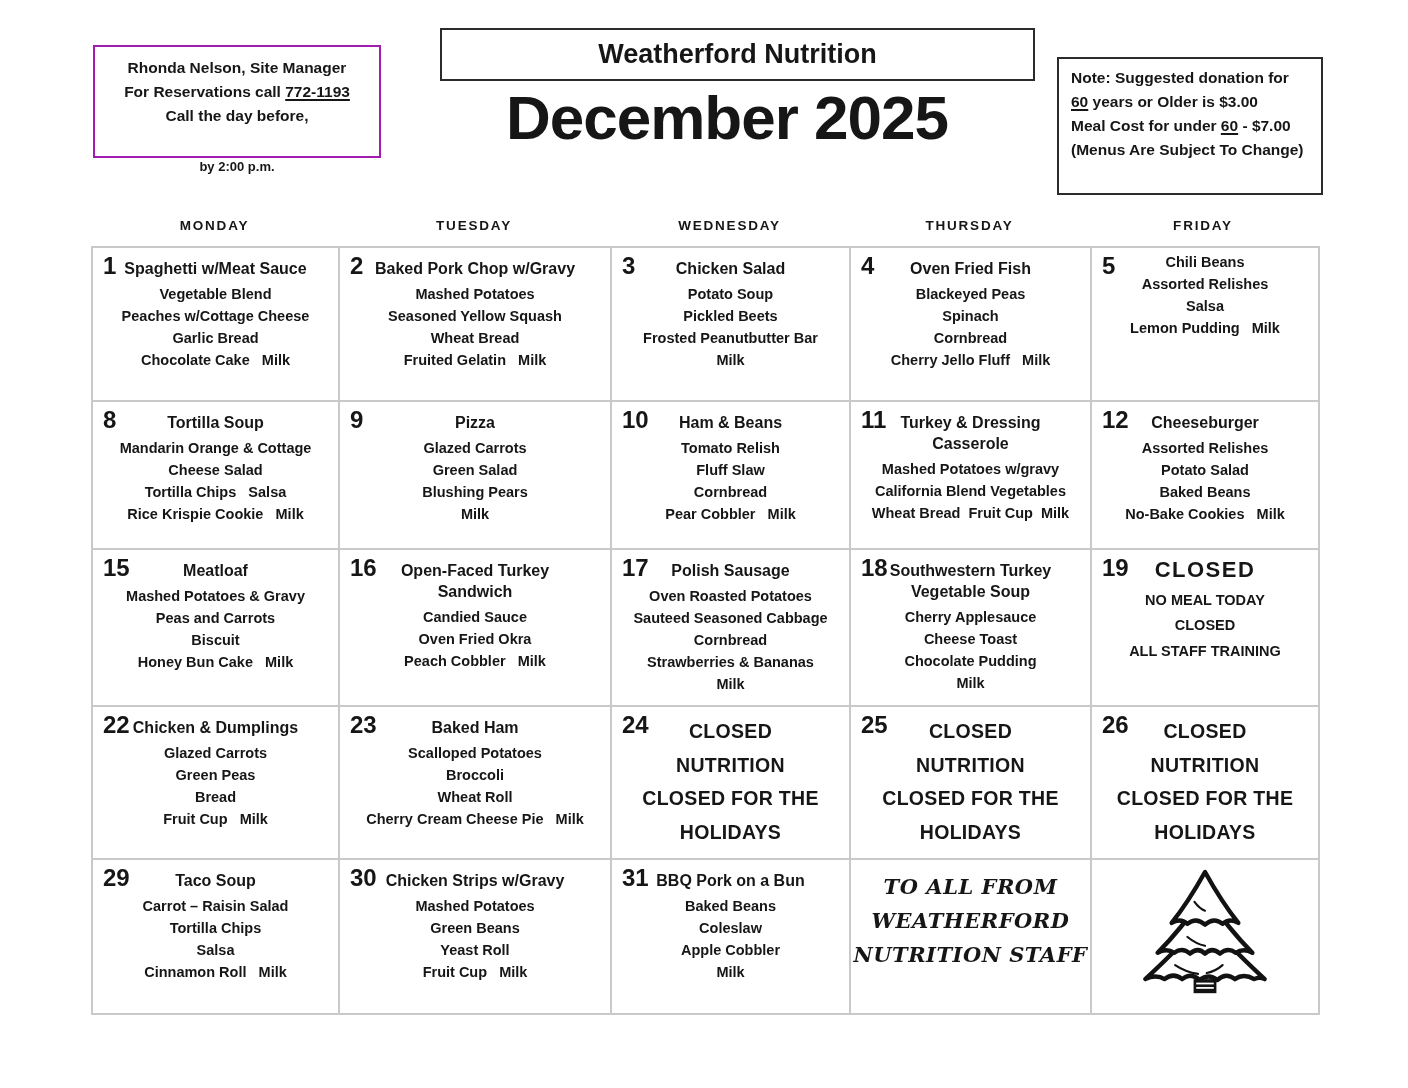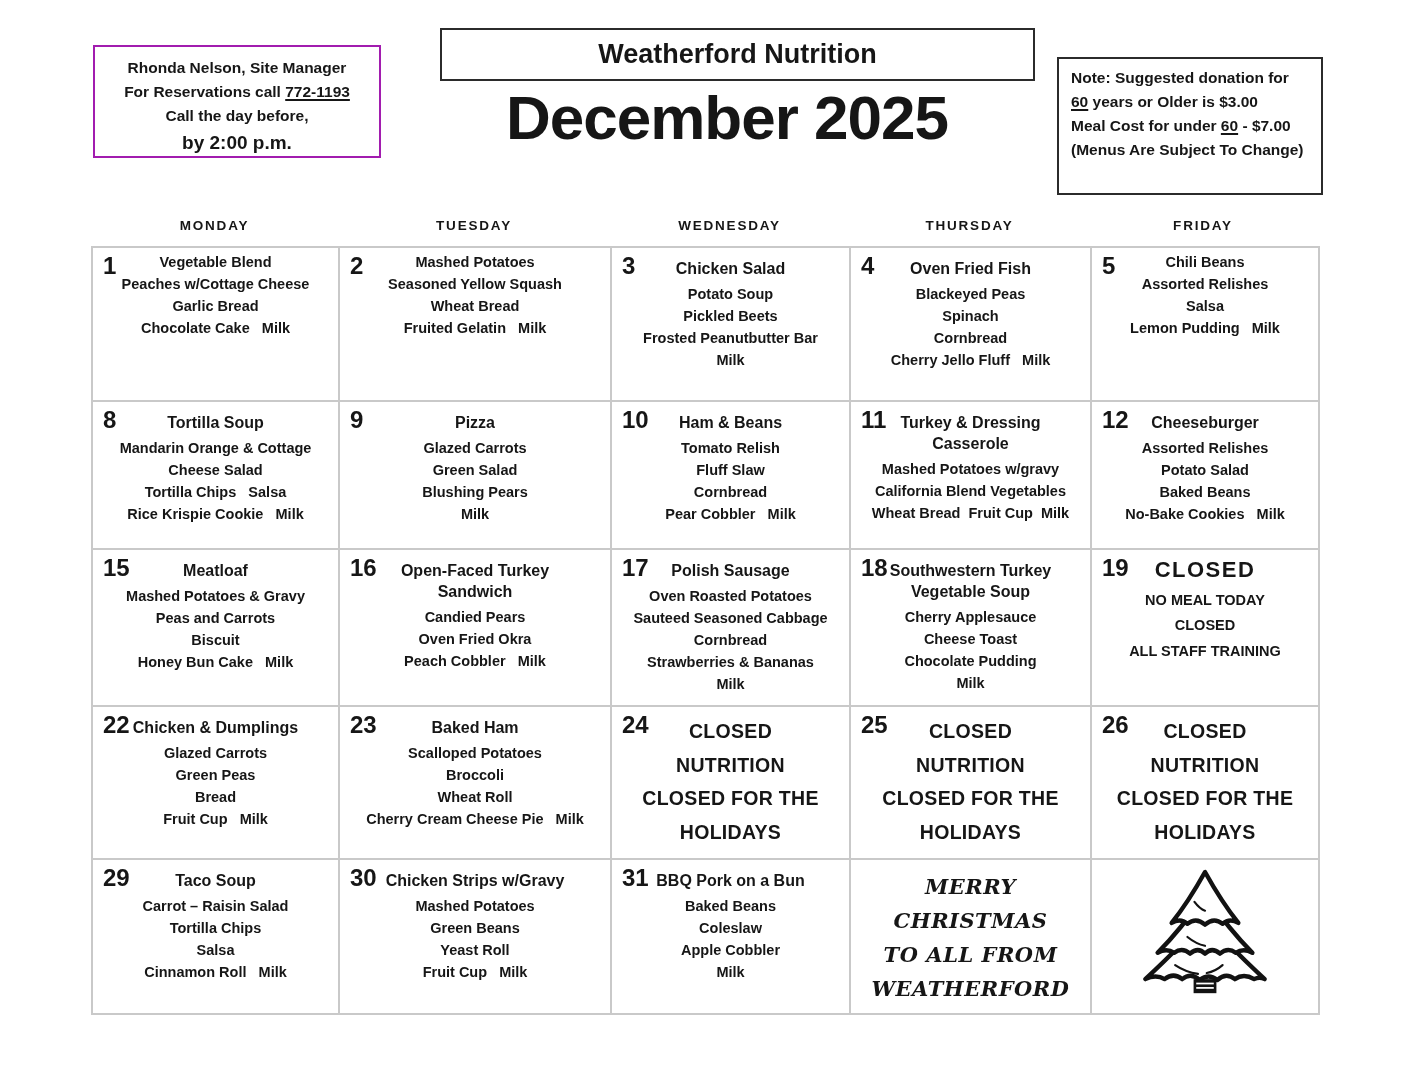--- a/index.html
+++ b/index.html
@@ -9,21 +9,21 @@
     -webkit-font-smoothing:antialiased;
   }
   .abs{position:absolute;box-sizing:border-box;}
 
   
   #info-box{
     left:93px;top:45px;width:288px;height:113px;
     border:2px solid #a21caf;text-align:center;font-weight:bold;
     font-size:15.5px;line-height:1.55;padding-top:9px;
   }
-  #info-box .big{font-size:19px;}
+  #info-box .big{font-size:13px;margin-top:29px;}
   #title-box{
     left:440px;top:28px;width:595px;height:53px;border:2px solid #2b2b2b;
     display:flex;align-items:center;justify-content:center;
     font-size:27px;font-weight:bold;
   }
   #month-title{
     left:380px;top:82px;width:653px;text-align:center;
     font-size:62px;font-weight:bold;letter-spacing:-1px;padding-left:41px;
   }
   #note-box{
@@ -100,29 +100,35 @@
   <span>MONDAY</span>
   <span>TUESDAY</span>
   <span>WEDNESDAY</span>
   <span>THURSDAY</span>
   <span>FRIDAY</span>
 </div>
 
 <div class="abs" id="grid">
     <div class="cell menu">
       <span class="daynum">1</span>
+      <div class="title">
+        <div>Spaghetti w/Meat Sauce</div>
+      </div>
       <div class="items">
         <div>Vegetable Blend</div>
         <div>Peaches w/Cottage Cheese</div>
         <div>Garlic Bread</div>
         <div>Chocolate Cake&nbsp;&nbsp;&nbsp;Milk</div>
       </div>
     </div>
     <div class="cell menu">
       <span class="daynum">2</span>
+      <div class="title">
+        <div>Baked Pork Chop w/Gravy</div>
+      </div>
       <div class="items">
         <div>Mashed Potatoes</div>
         <div>Seasoned Yellow Squash</div>
         <div>Wheat Bread</div>
         <div>Fruited Gelatin&nbsp;&nbsp;&nbsp;Milk</div>
       </div>
     </div>
     <div class="cell menu">
       <span class="daynum">3</span>
       <div class="title">
@@ -228,21 +234,21 @@
         <div>Honey Bun Cake&nbsp;&nbsp;&nbsp;Milk</div>
       </div>
     </div>
     <div class="cell menu">
       <span class="daynum">16</span>
       <div class="title">
         <div>Open-Faced Turkey</div>
         <div>Sandwich</div>
       </div>
       <div class="items">
-        <div>Candied Pears</div>
+        <div>Candied Sauce</div>
         <div>Oven Fried Okra</div>
         <div>Peach Cobbler&nbsp;&nbsp;&nbsp;Milk</div>
       </div>
     </div>
     <div class="cell menu">
       <span class="daynum">17</span>
       <div class="title">
         <div>Polish Sausage</div>
       </div>
       <div class="items">
@@ -359,21 +365,20 @@
       </div>
       <div class="items">
         <div>Baked Beans</div>
         <div>Coleslaw</div>
         <div>Apple Cobbler</div>
         <div>Milk</div>
       </div>
     </div>
     <div class="cell message">
       <div class="mlines">
-        <div>MERRY CHRISTMAS</div>
         <div>TO ALL FROM</div>
         <div>WEATHERFORD</div>
         <div>NUTRITION STAFF</div>
       </div>
     </div>
     <div class="cell tree">
   <svg width="158" height="142" viewBox="0 0 180 160" aria-hidden="true">
     <g stroke="#121212" stroke-width="5" fill="#ffffff" stroke-linejoin="round" stroke-linecap="round">
       <path d="M90,58 C72,80 48,104 22,128 Q34,122 44,128 Q54,120 64,128 Q74,120 84,129 Q94,121 104,129 Q114,120 124,128 Q134,121 146,128 Q152,125 158,128 C132,104 108,80 90,58 Z"></path>
       <path d="M90,32 C76,52 58,76 36,98 Q46,92 55,98 Q64,91 73,99 Q82,91 90,99 Q98,91 107,99 Q116,91 125,98 Q134,92 144,98 C122,76 104,52 90,32 Z"></path>

